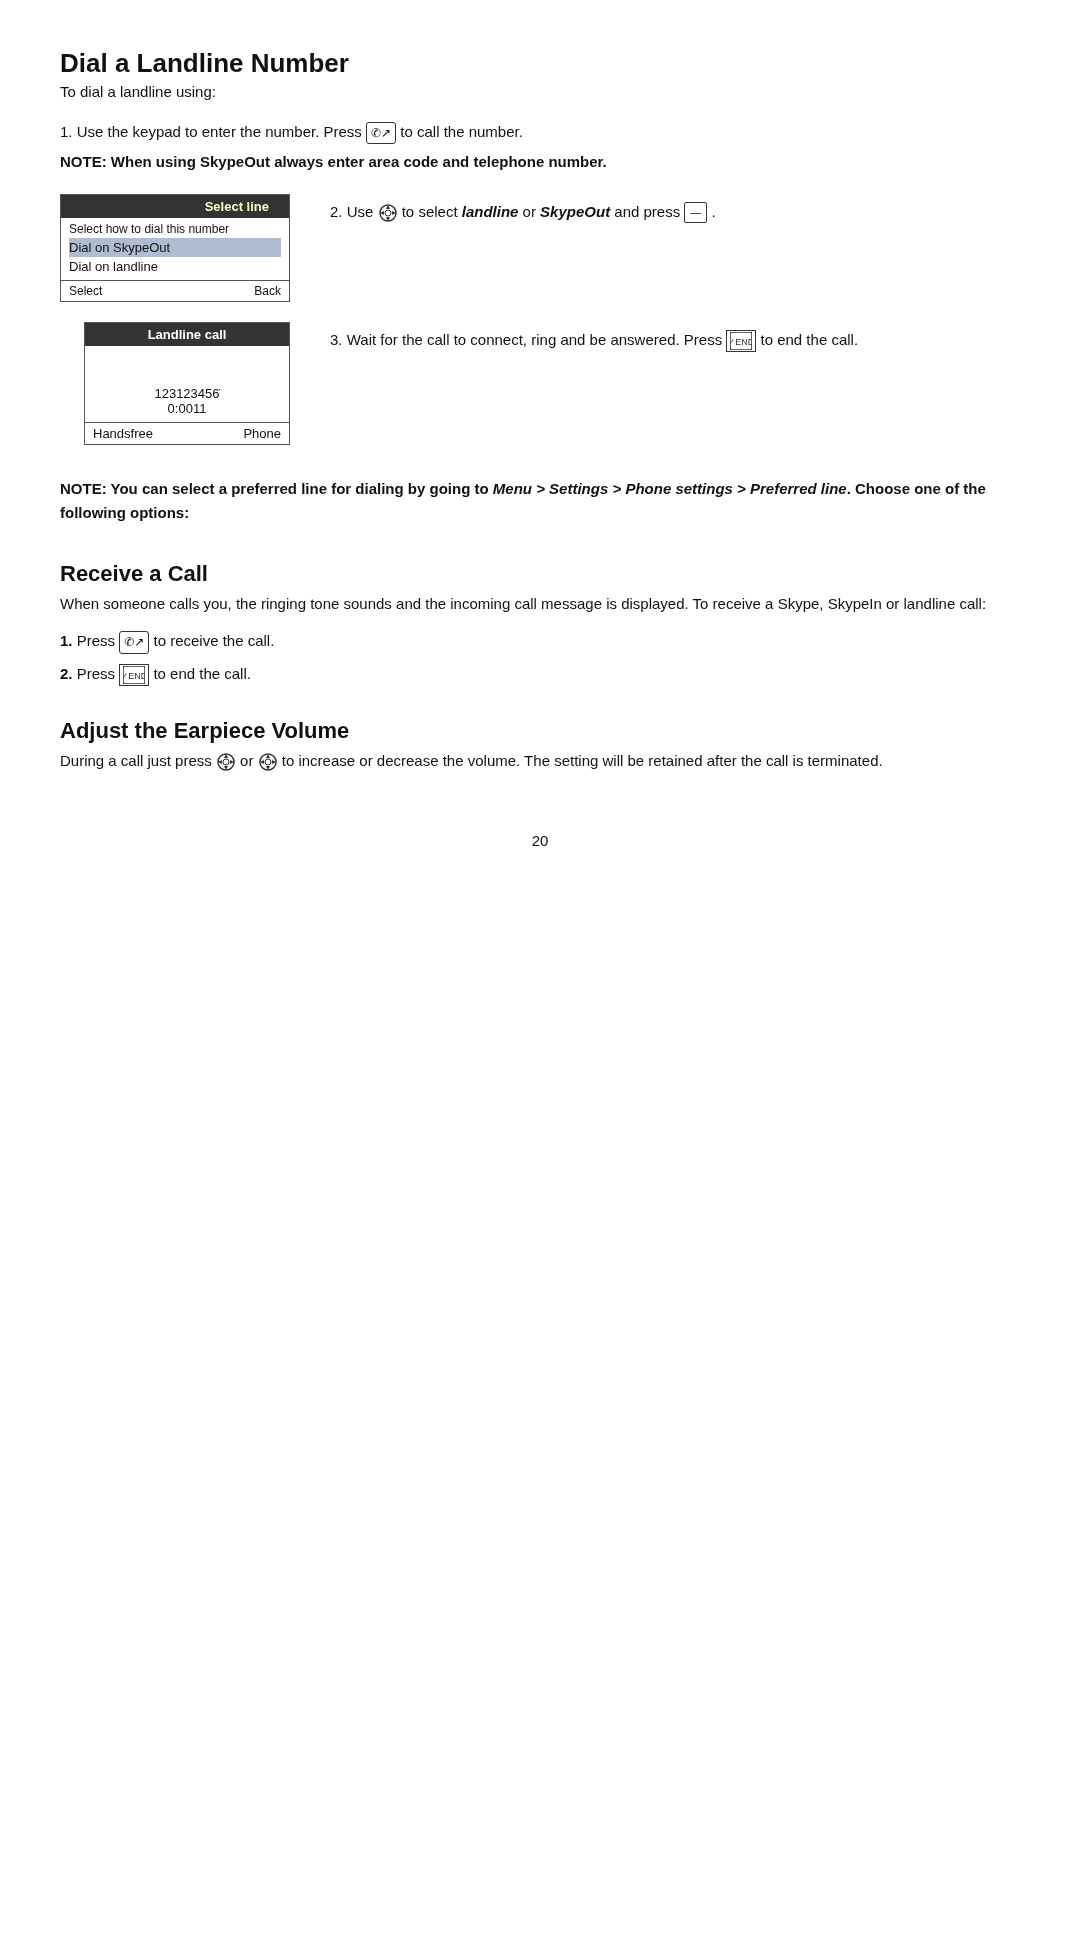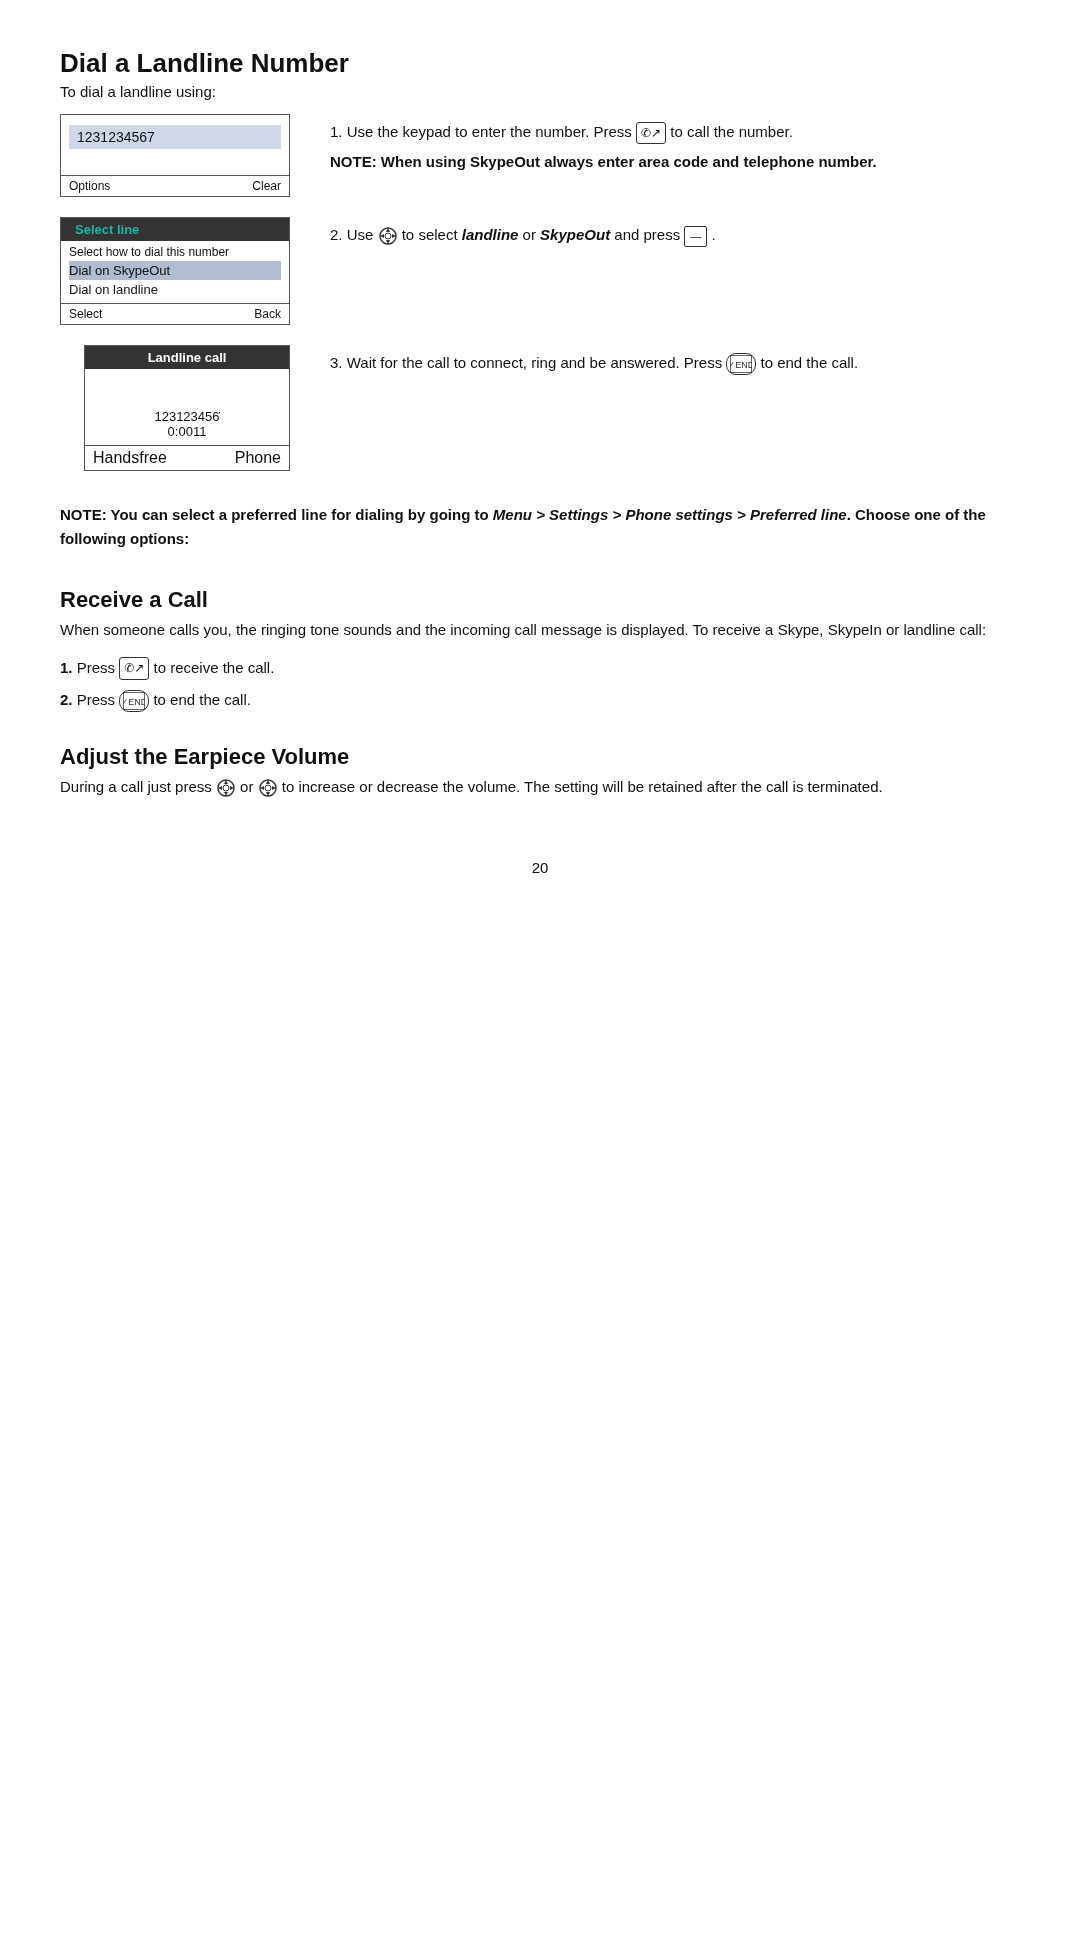--- a/index.html
+++ b/index.html
@@ -65,23 +65,23 @@
     }
 
     
     .select-line-box {
       border: 1.5px solid #555;
       font-size: 13px;
     }
 
     .select-line-header {
       background: #333;
-      color: #14b8a6;
-      text-align: left;
-      padding: 4px 14px;
+      color: #fef9c3;
+      text-align: right;
+      padding: 4px 20px;
       font-weight: bold;
       font-size: 13px;
     }
 
     .select-line-body {
       padding: 4px 8px;
     }
 
     .select-line-body .desc {
       font-size: 12px;
@@ -133,21 +133,21 @@
 
     .landline-body .call-timer {
       font-size: 13px;
     }
 
     .landline-footer {
       border-top: 1.5px solid #555;
       display: flex;
       justify-content: space-between;
       padding: 3px 8px;
-      font-size: 16px;
+      font-size: 13px;
     }
 
     .note-bold {
       font-weight: bold;
       font-size: 15px;
       line-height: 1.55;
       margin-top: 6px;
     }
 
     
@@ -157,21 +157,21 @@
       border-radius: 3px;
       padding: 1px 4px;
       font-size: 12px;
       vertical-align: middle;
       background: #fff;
     }
 
     .icon-end {
       display: inline-block;
       border: 1.5px solid #333;
-      border-radius: 10px;
+      border-radius: 0;
       padding: 1px 4px;
       font-size: 11px;
       vertical-align: middle;
       background: #fff;
     }
 
     .icon-select {
       display: inline-block;
       border: 1.5px solid #333;
       border-radius: 2px;
@@ -267,31 +267,20 @@
       vertical-align: middle;
     }
   </style>
 </head>
 <body>
 
 <h1 class="section-title">Dial a Landline Number</h1>
 <p class="subtitle">To dial a landline using:</p>
 
 <div class="row-group">
-  <div class="left-col-item">
-    <div class="phone-screen">
-      <div class="screen-body">
-        <div class="number-display">1231234567</div>
-      </div>
-      <div class="screen-footer">
-        <span>Options</span>
-        <span>Clear</span>
-      </div>
-    </div>
-  </div>
   <div class="right-col-item">
     <span class="step-num">1.</span><span> Use the keypad to enter the number. Press </span><span class="icon-call">✆↗</span><span> to call the number.</span>
     <p class="note-bold">NOTE: When using SkypeOut always enter area code and telephone number.</p>
   </div>
 </div>
 
 <div class="row-group">
   <div class="left-col-item">
     <div class="select-line-box">
       <div class="select-line-header">Select line</div>

